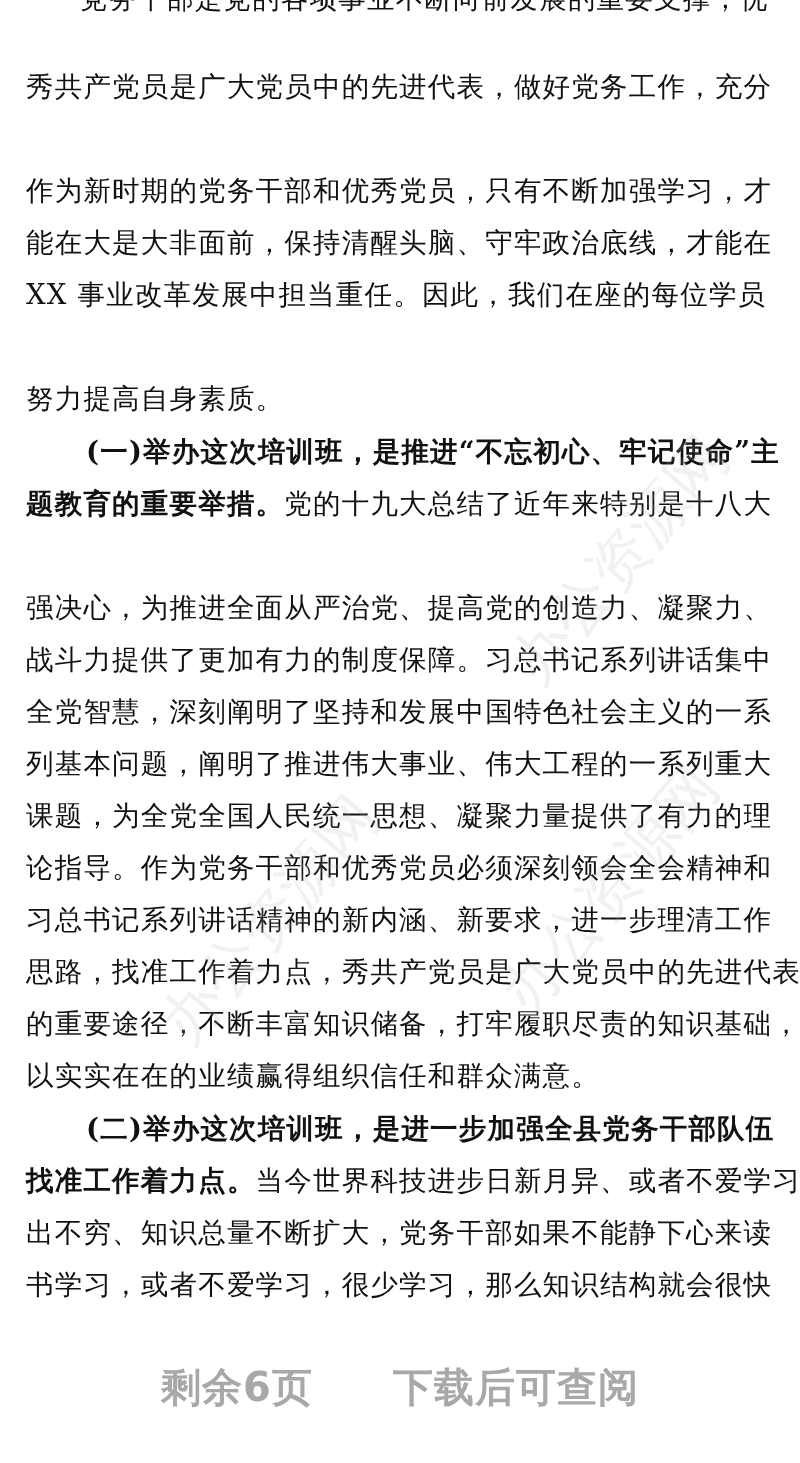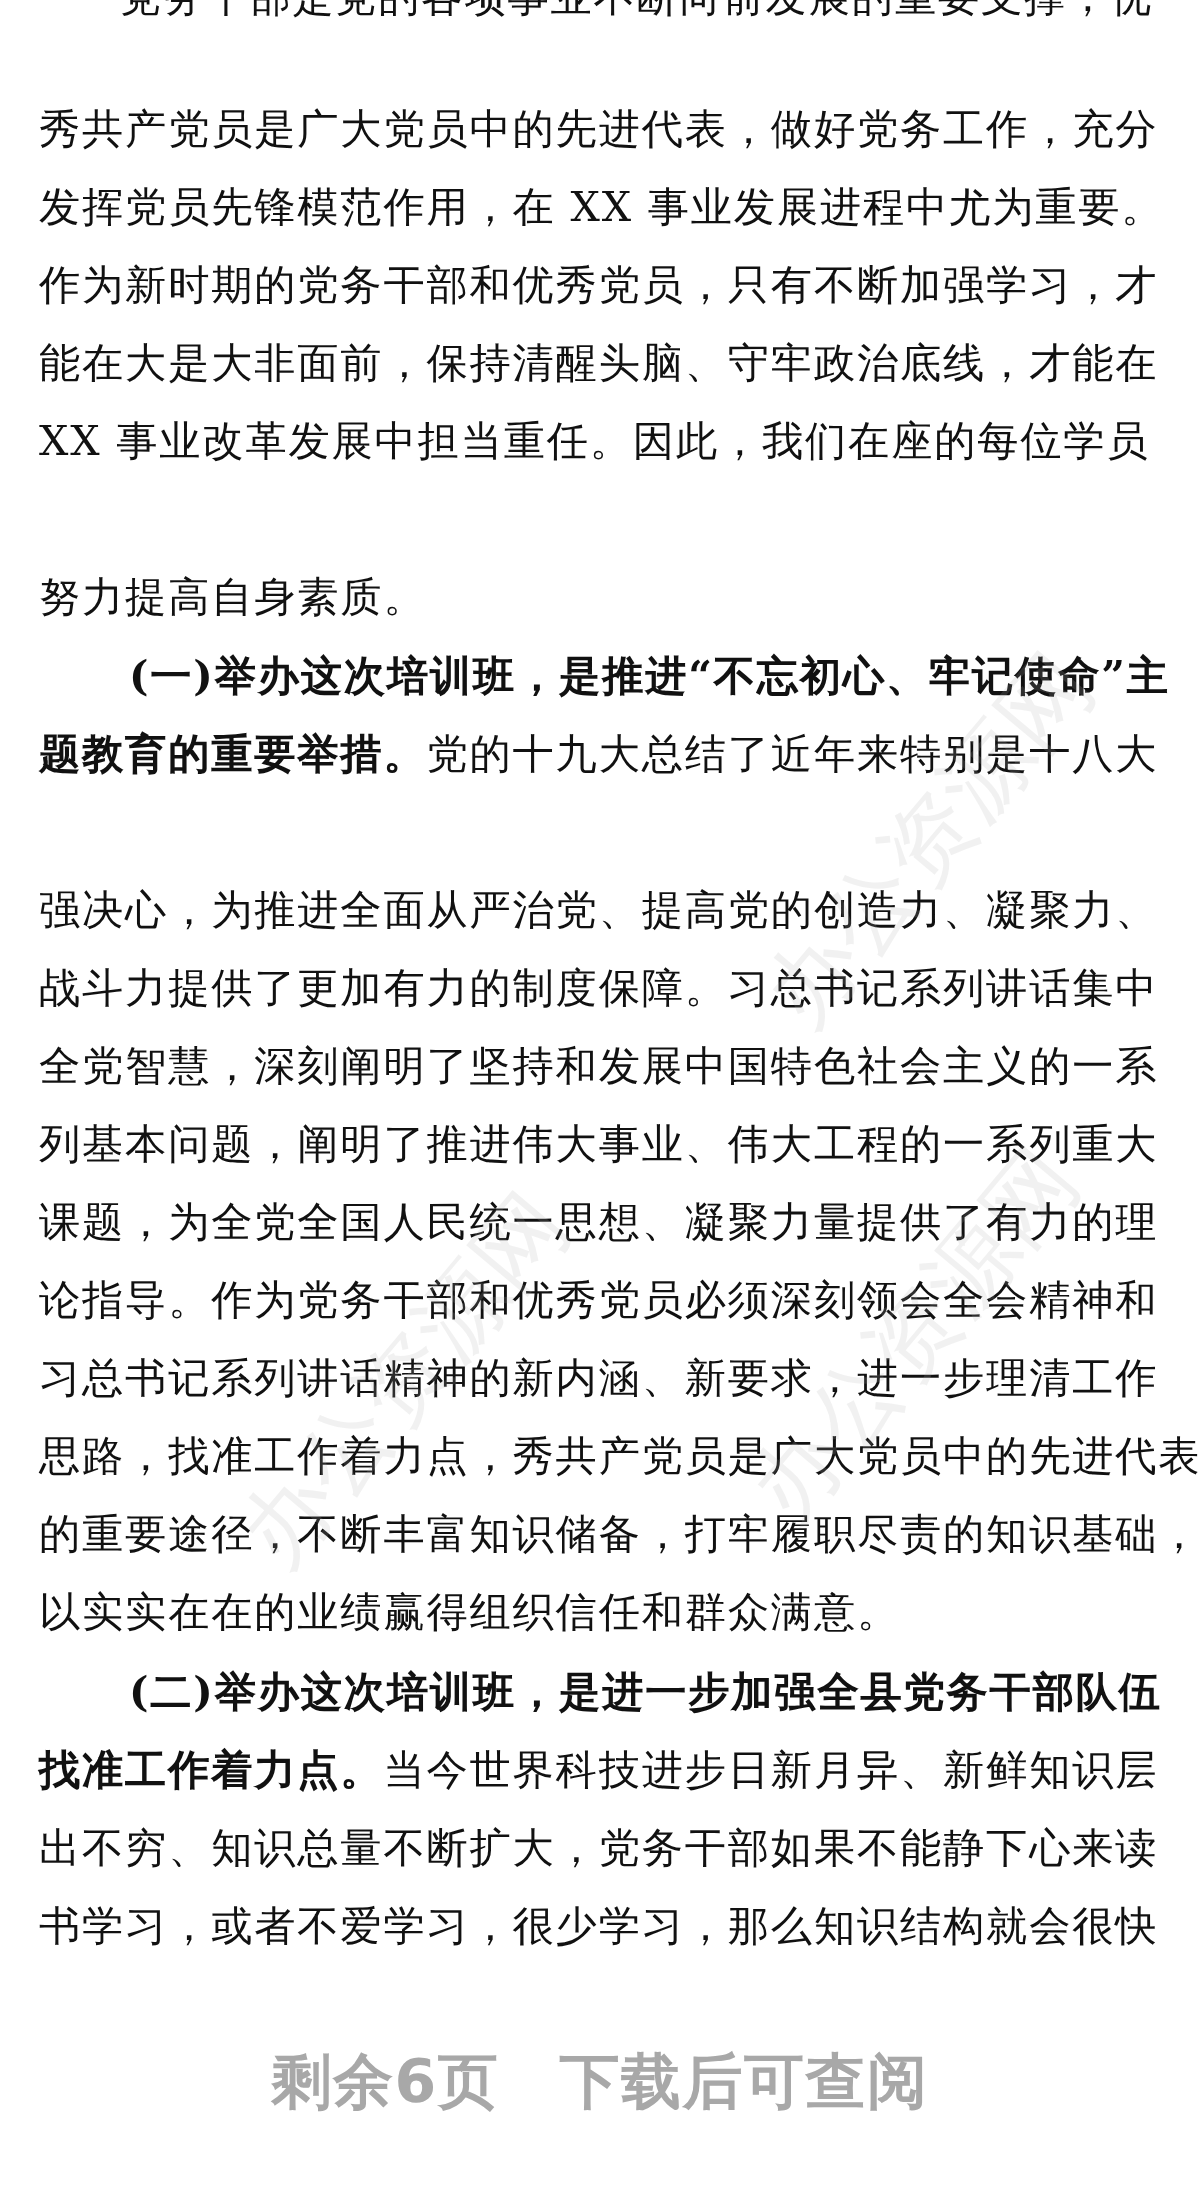--- a/index.html
+++ b/index.html
@@ -8,47 +8,46 @@
   .page { position: absolute; left: 0; top: 0; width: 800px; height: 1463px; border-radius: 31px; }
   .line { position: absolute; left: 26px; width: 750px; font-size: 27.5px; line-height: 36px;
           white-space: nowrap; letter-spacing: 1.2px; }
   .line.indent-top { left: 80px; top: -20px; }
   .line.sub { left: 86px; }
   .bold { font-weight: bold; }
   .wm { position: absolute; color: rgba(180,180,180,0.18); font-size: 60px; font-family: "DejaVu Sans", sans-serif;
         transform: rotate(-50deg); pointer-events: none; }
   .footer { position: absolute; left: 0; top: 1360px; width: 800px; text-align: center;
             font-family: "DejaVu Sans", sans-serif; font-weight: bold; font-size: 40px; color: #a8a8a8; letter-spacing: 1px; }
-  .footer span { margin: 0 20px; }
+  .footer span { margin: 0 40px; }
 </style>
 </head>
 <body>
 
 <div class="page">
   <div class="line indent-top">党务干部是党的各项事业不断向前发展的重要支撑，优</div>
   <div class="line" style="top:68px">秀共产党员是广大党员中的先进代表，做好党务工作，充分</div>
-  <div class="line" style="top:120px">发挥党员先锋模范作用，在 XX 事业发展进程中尤为重要。</div>
   <div class="line" style="top:172px">作为新时期的党务干部和优秀党员，只有不断加强学习，才</div>
   <div class="line" style="top:224px">能在大是大非面前，保持清醒头脑、守牢政治底线，才能在</div>
   <div class="line" style="top:276px">XX 事业改革发展中担当重任。因此，我们在座的每位学员</div>
   <div class="line" style="top:380px">努力提高自身素质。</div>
   <div class="line sub bold" style="top:433px">(一)举办这次培训班，是推进“不忘初心、牢记使命”主</div>
   <div class="line" style="top:485px"><span class="bold">题教育的重要举措。</span><span>党的十九大总结了近年来特别是十八大</span></div>
   <div class="line" style="top:589px">强决心，为推进全面从严治党、提高党的创造力、凝聚力、</div>
   <div class="line" style="top:641px">战斗力提供了更加有力的制度保障。习总书记系列讲话集中</div>
   <div class="line" style="top:693px">全党智慧，深刻阐明了坚持和发展中国特色社会主义的一系</div>
   <div class="line" style="top:745px">列基本问题，阐明了推进伟大事业、伟大工程的一系列重大</div>
   <div class="line" style="top:797px">课题，为全党全国人民统一思想、凝聚力量提供了有力的理</div>
   <div class="line" style="top:849px">论指导。作为党务干部和优秀党员必须深刻领会全会精神和</div>
   <div class="line" style="top:901px">习总书记系列讲话精神的新内涵、新要求，进一步理清工作</div>
   <div class="line" style="top:953px">思路，找准工作着力点，秀共产党员是广大党员中的先进代表</div>
   <div class="line" style="top:1005px">的重要途径，不断丰富知识储备，打牢履职尽责的知识基础，</div>
   <div class="line" style="top:1057px">以实实在在的业绩赢得组织信任和群众满意。</div>
   <div class="line sub bold" style="top:1110px">(二)举办这次培训班，是进一步加强全县党务干部队伍</div>
-  <div class="line" style="top:1162px"><span class="bold">找准工作着力点。</span><span>当今世界科技进步日新月异、新鲜知识层</span></div>
+  <div class="line" style="top:1162px"><span class="bold">找准工作着力点。</span><span>当今世界科技进步日新月异、或者不爱学习</span></div>
   <div class="line" style="top:1214px">出不穷、知识总量不断扩大，党务干部如果不能静下心来读</div>
   <div class="line" style="top:1266px">书学习，或者不爱学习，很少学习，那么知识结构就会很快</div>
 
   <div class="wm" style="left:120px; top:880px">办公资源网</div>
   <div class="wm" style="left:460px; top:850px">办公资源网</div>
   <div class="wm" style="left:470px; top:520px">办公资源网</div>
 
   <div class="footer">
     <span>剩余6页</span><span>下载后可查阅</span>
   </div>

